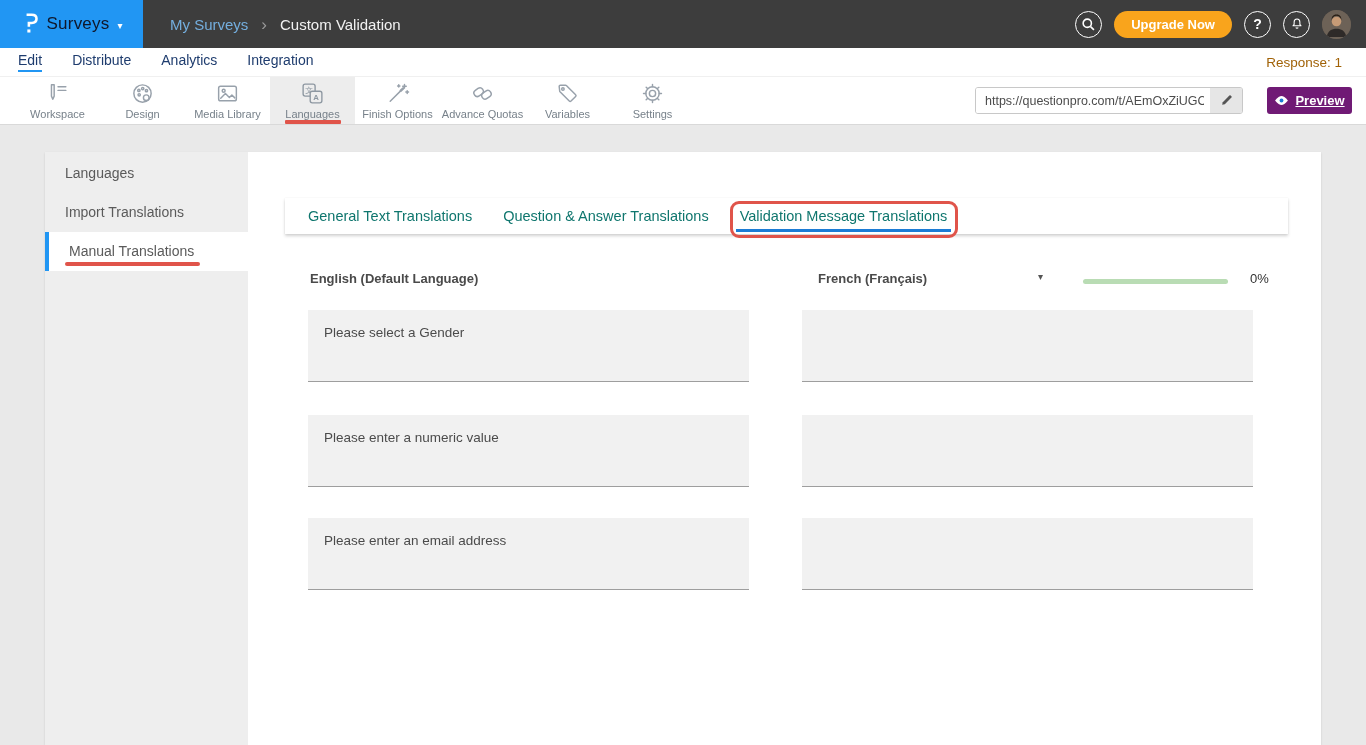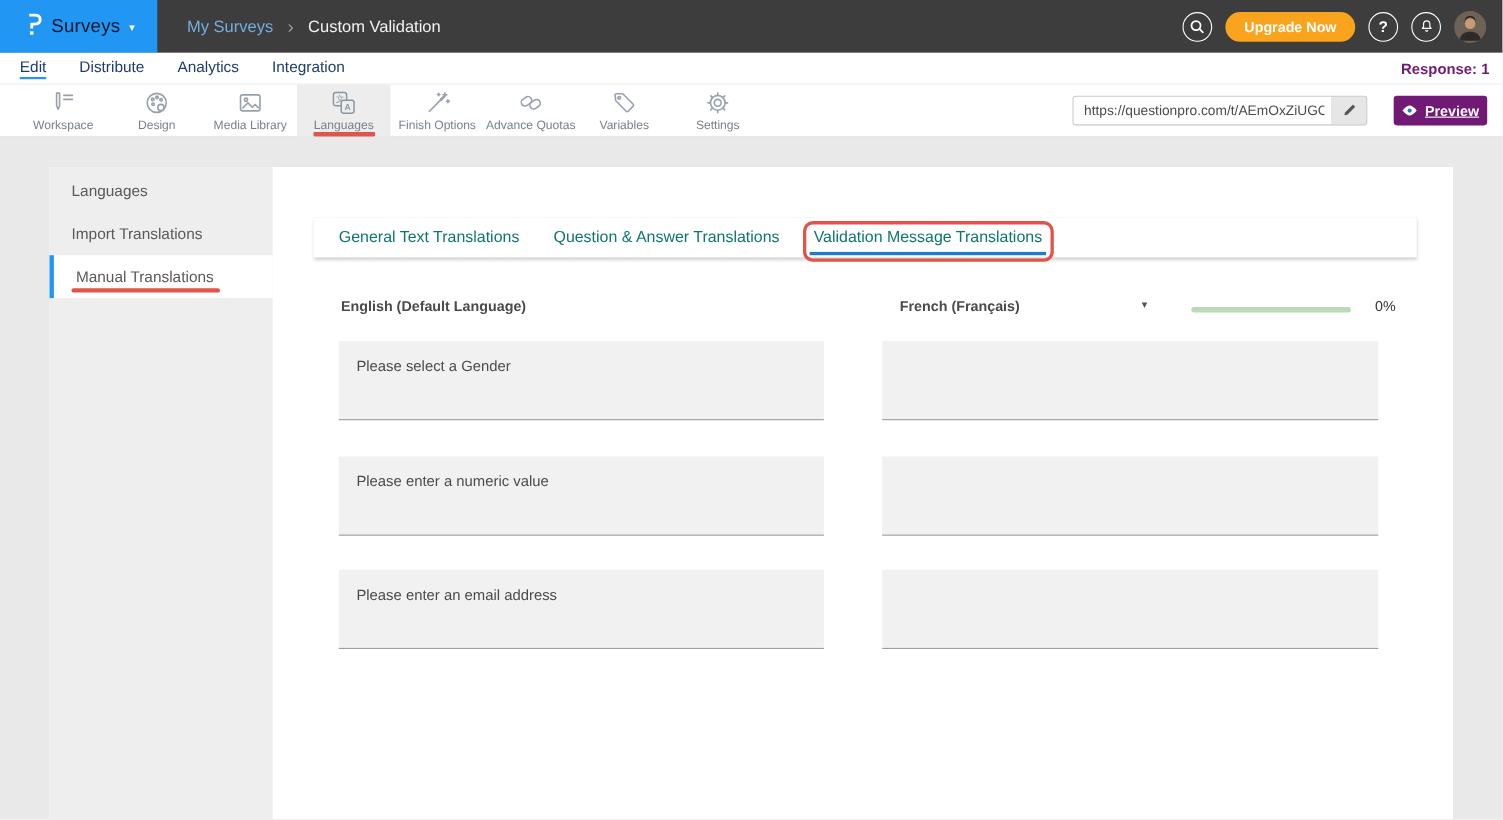--- a/index.html
+++ b/index.html
@@ -22,25 +22,25 @@
   .ring { width:27px; height:27px; border:1.5px solid #fff; border-radius:50%;
           display:flex; align-items:center; justify-content:center; cursor:pointer; color:#fff; }
   .ring svg { display:block; }
   .help-q { color:#fff; font-size:14px; font-weight:bold; }
   .upgrade { height:27px; padding:0 17px; border-radius:14px; background:#f9a41c; border:none;
              color:#fff; font-size:13px; font-weight:bold; cursor:pointer; font-family:inherit; }
   .avatar { width:29px; height:29px; border-radius:50%; overflow:hidden; cursor:pointer; background:#5b5149; }
 
   
   .navrow { position:absolute; left:0; top:48px; width:1366px; height:28px; background:#fff;
-            display:flex; align-items:center; padding:0 12px 0 18px; }
+            display:flex; align-items:center; padding:0 24px 0 18px; }
   .nav-item { color:#1e3c6e; font-size:14px; font-weight:500; margin-right:30px; cursor:pointer;
               padding-bottom:2px; border-bottom:2px solid transparent; }
   .nav-item.active { border-bottom-color:#2196f3; }
-  .response { margin-left:auto; color:#701a75; font-size:13.5px; font-weight:700; cursor:pointer; }
+  .response { margin-left:auto; color:#a16207; font-size:13.5px; font-weight:400; cursor:pointer; }
 
   
   .toolbar { position:absolute; left:0; top:76px; width:1366px; height:49px; background:#fff;
              border-top:1px solid #f0f0f0; border-bottom:1px solid #d9d9d9;
              display:flex; align-items:stretch; padding-left:15px; }
   .tool { width:85px; display:flex; flex-direction:column; align-items:center; justify-content:center;
           gap:2px; cursor:pointer; position:relative; }
   .tool .tlabel { font-size:11px; color:#77818a; white-space:nowrap; }
   .tool.active { background:#ededed; }
   .tool.active .red-underbar { position:absolute; bottom:0; left:50%; transform:translateX(-50%);

